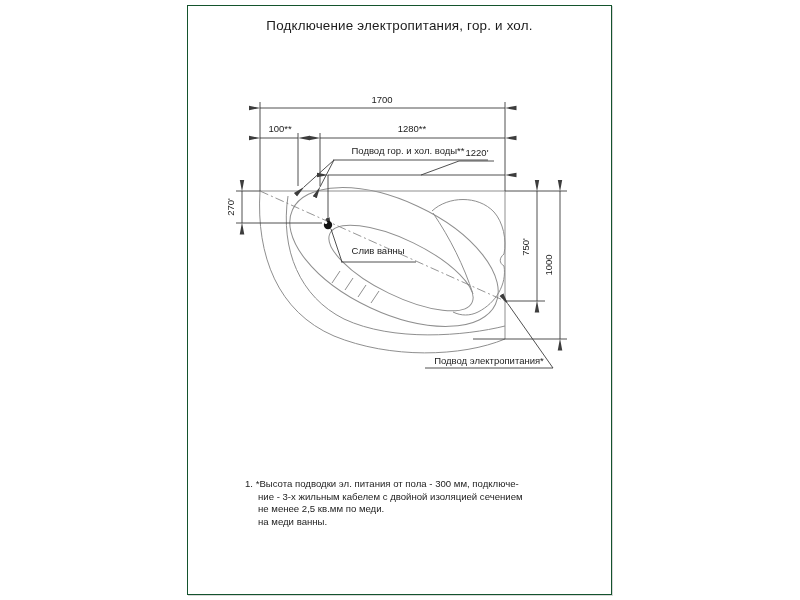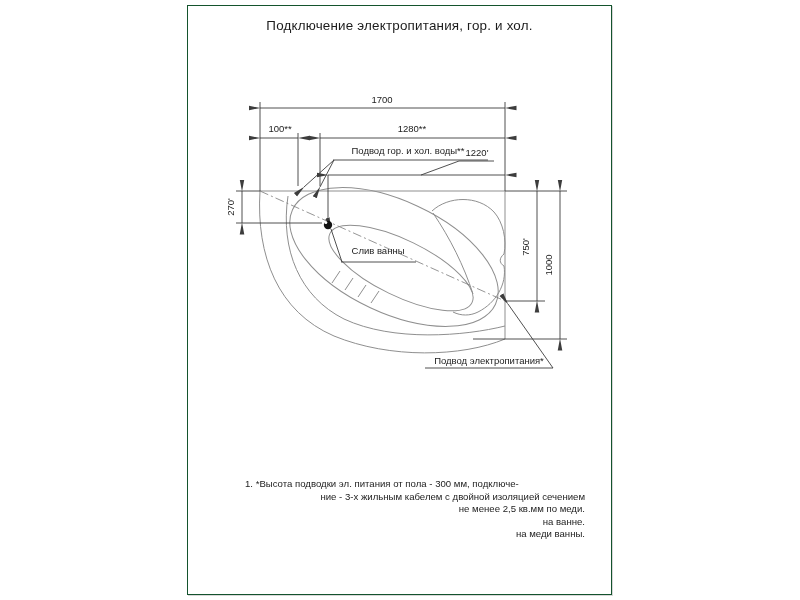--- a/index.html
+++ b/index.html
@@ -3,41 +3,40 @@
 <meta charset="utf-8">
 <style>
   html,body{margin:0;padding:0;background:#ffffff;width:800px;height:600px;position:relative;
             font-family:"Liberation Sans",sans-serif;}
   .page{position:absolute;left:187px;top:5px;width:423px;height:588px;background:#ffffff;
         border:1px solid #14532d;box-shadow:1px 1px 0 #d8d8d8;}
   .title{position:absolute;top:11px;left:0;right:0;text-align:center;
          font-size:13.4px;line-height:18px;color:#1c1c1c;letter-spacing:.2px;}
   .notes{position:absolute;left:57px;top:428px;width:340px;font-size:9.6px;line-height:12.5px;
          color:#1c1c1c;margin-top:44px;}
-  .notes .cont{padding-left:13px;text-align:right;}
+  .notes .cont{padding-left:13px;}
   svg.diagram{position:absolute;left:0;top:0;width:800px;height:600px;pointer-events:none;}
   .outline{stroke:#8f8f8f;stroke-width:1;fill:none;}
   .dims{stroke:#3d3d3d;stroke-width:0.9;fill:none;}
   .cline{stroke:#7a7a7a;stroke-width:0.8;fill:none;stroke-dasharray:9 3 2 3;}
   text{fill:#1c1c1c;font-size:9.5px;font-family:"Liberation Sans",sans-serif;}
   #arr path{fill:#3d3d3d;stroke:none;}
 </style>
 </head>
 <body>
 
 <div class="page">
   <div class="title">
     <div>Подключение электропитания, гор. и хол.</div>
   </div>
 
   <div class="notes">
     <div>1. *Высота подводки эл. питания от пола - 300 мм, подключе-</div>
     <div class="cont">ние - 3-х жильным кабелем с двойной изоляцией сечением</div>
     <div class="cont">не менее 2,5 кв.мм по меди.</div>
-    <div class="cont">на ванне.</div>
     <div class="cont">на меди ванны.</div>
   </div>
 </div>
 
 <svg class="diagram" viewBox="0 0 800 600">
   <defs>
     <marker id="arr" viewBox="0 0 12 6" refX="0.5" refY="3" markerWidth="12" markerHeight="6" orient="auto-start-reverse" markerUnits="userSpaceOnUse">
       <path d="M0,3 L12,0.7 L12,5.3 Z"></path>
     </marker>
   </defs>

